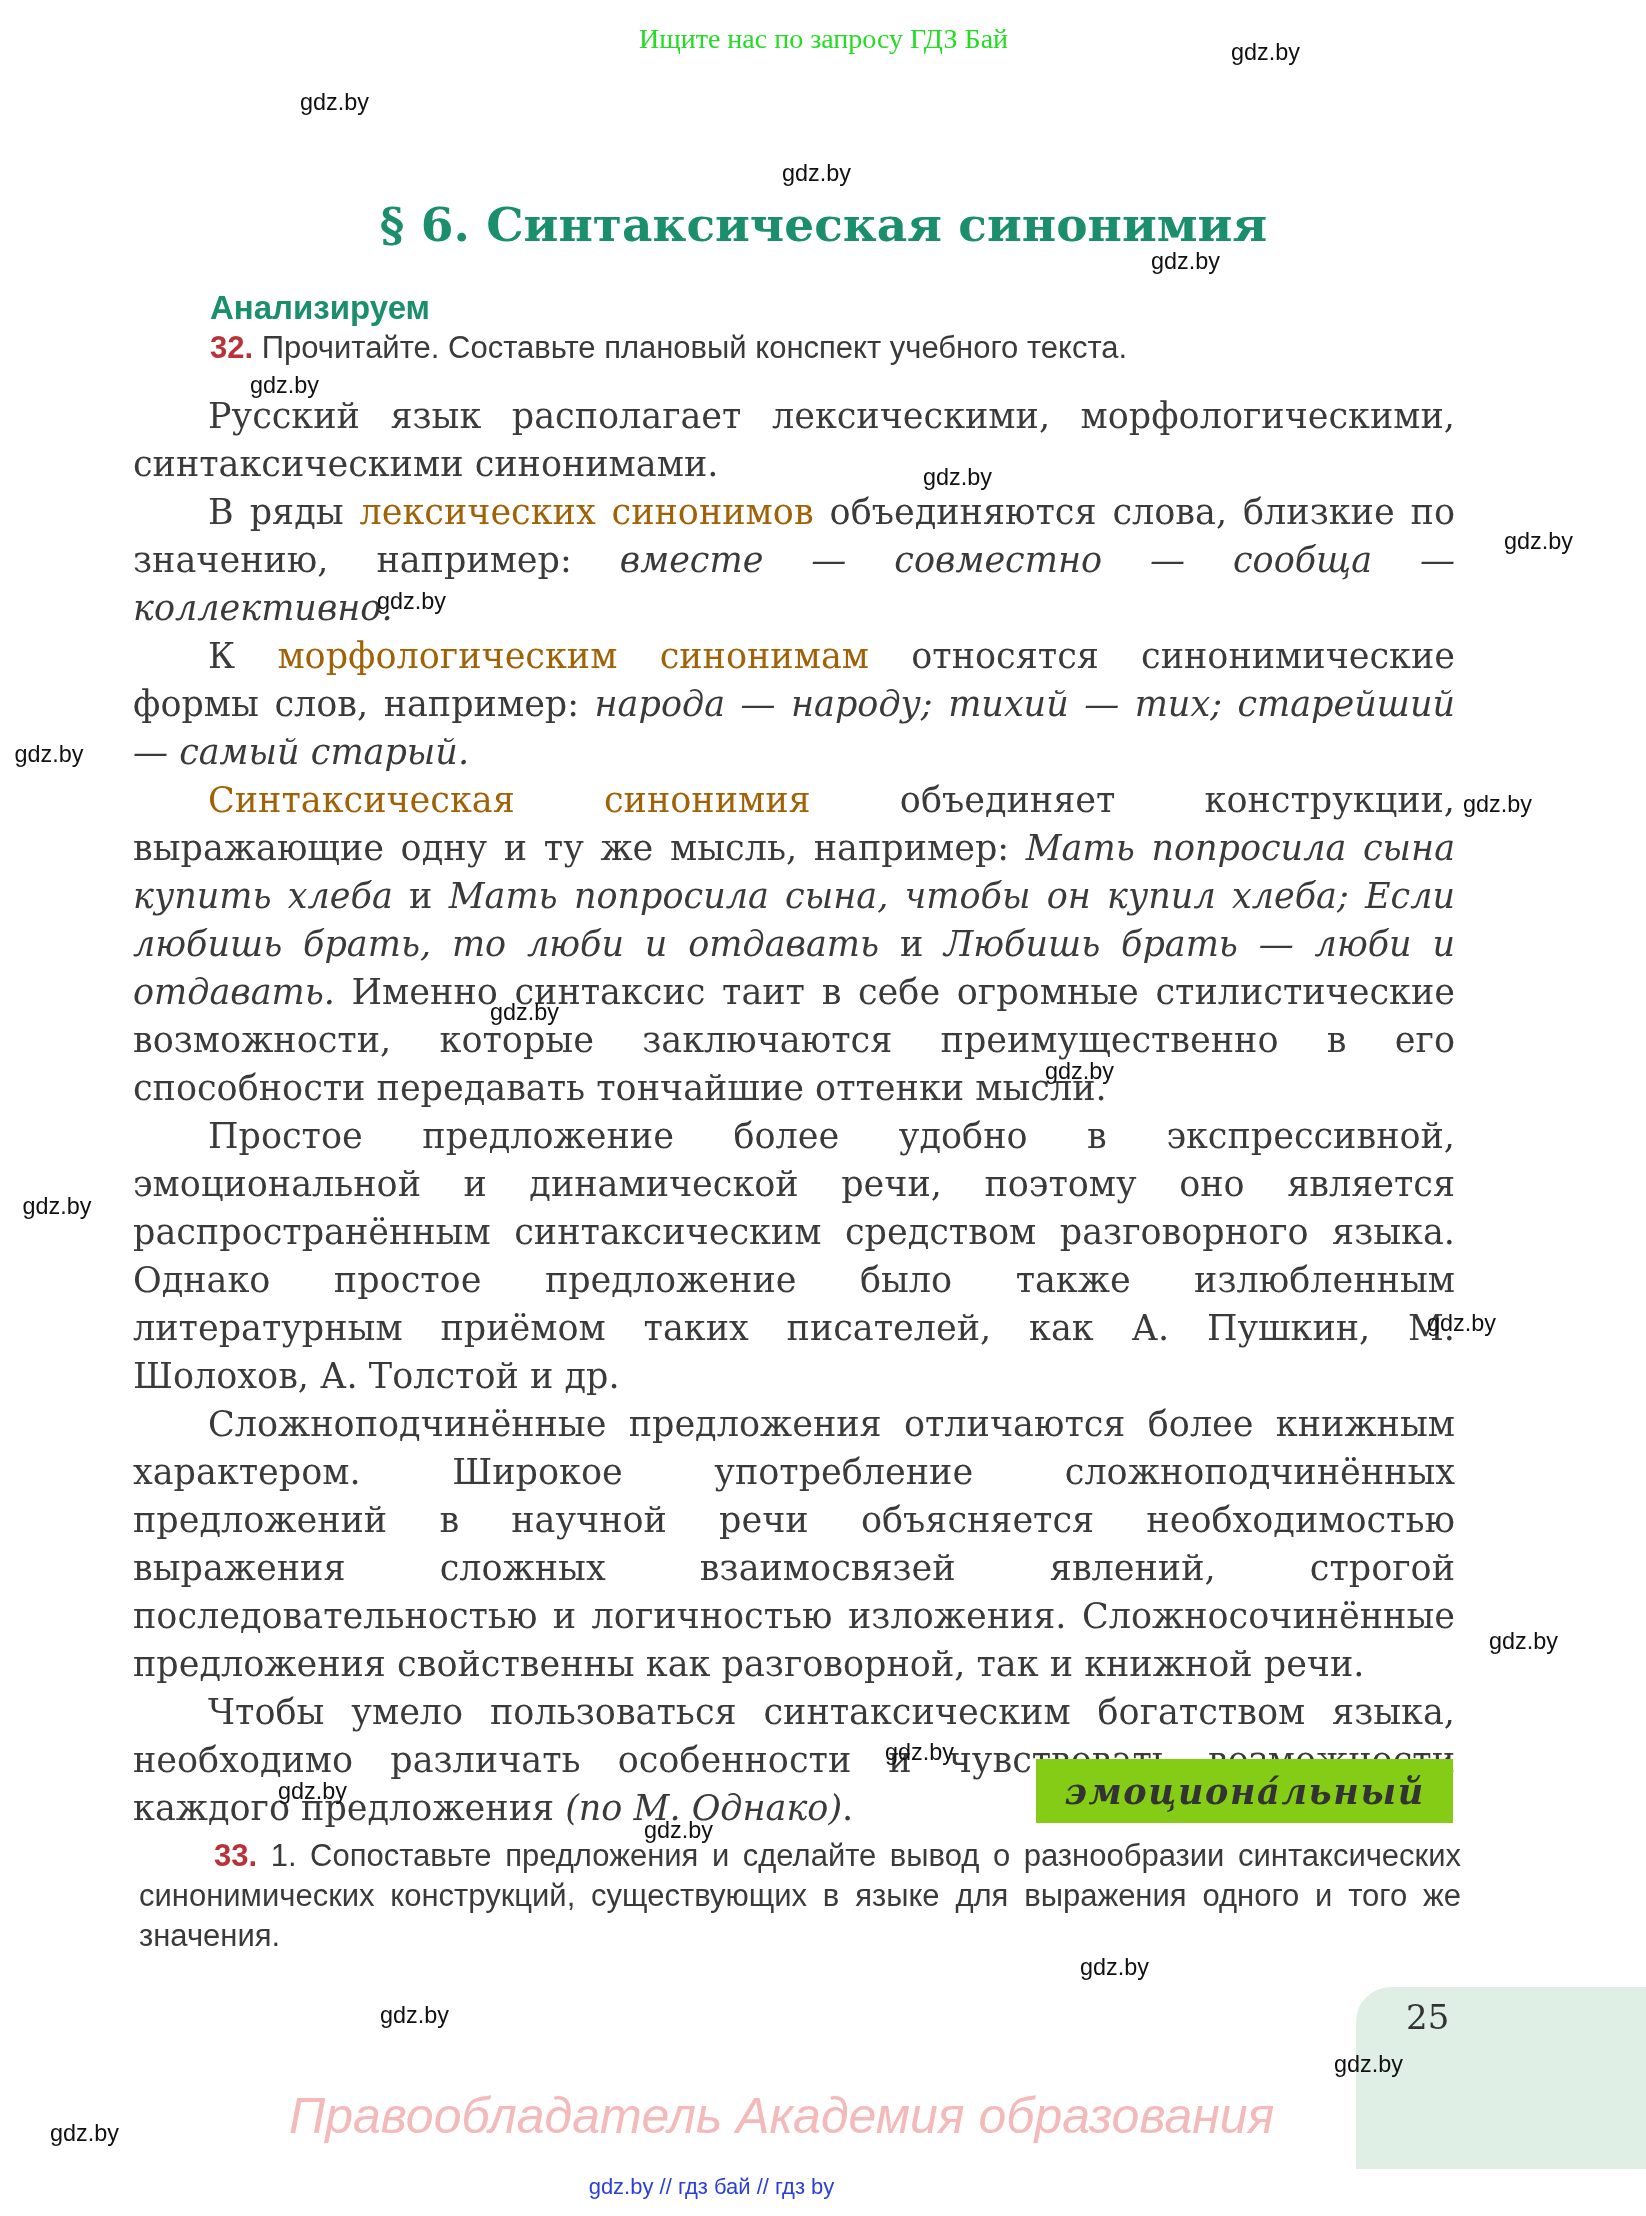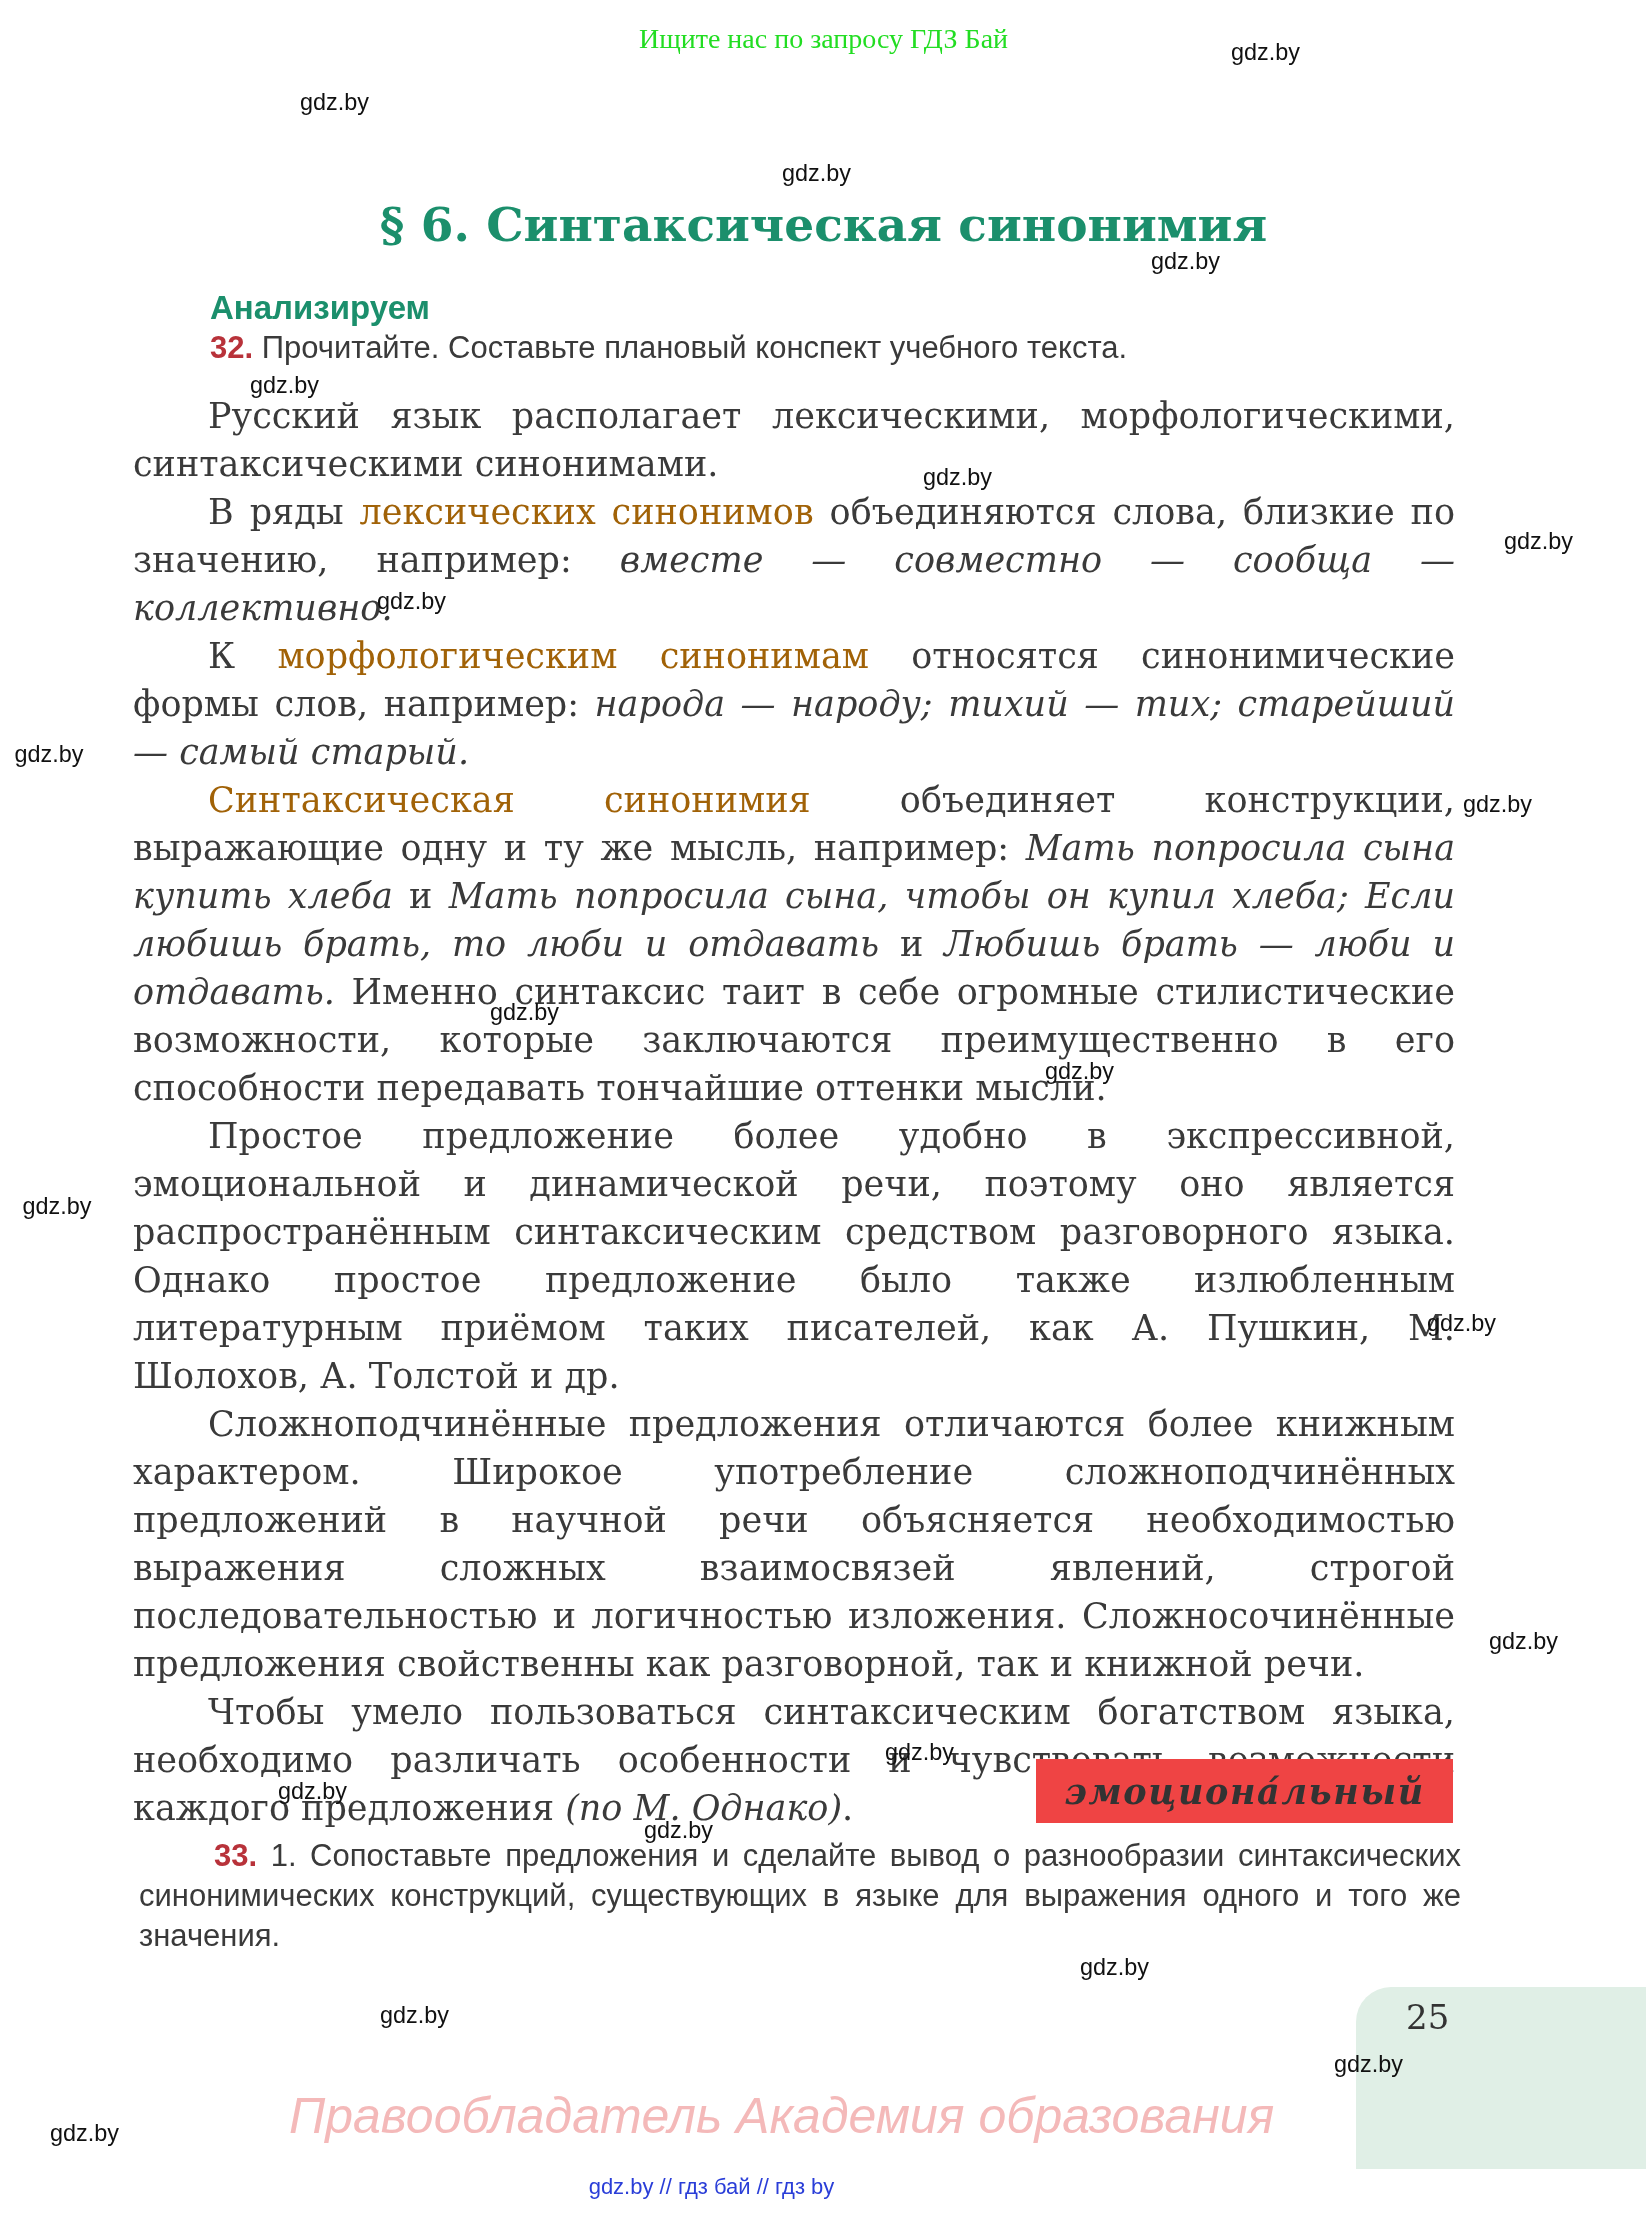--- a/index.html
+++ b/index.html
@@ -10,21 +10,21 @@
   .title { top:197px; left:0; width:1647px; text-align:center; font-family:"DejaVu Serif", serif; font-weight:bold; font-size:47px; color:#1b8f6c; }
   .section-label { top:289px; left:210px; font-family:"Liberation Sans", sans-serif; font-weight:bold; font-size:33px; color:#1b8f6c; }
   .task { font-family:"Liberation Sans", sans-serif; font-size:31px; color:#3a3a3a; white-space:nowrap; }
   .task .num { color:#b8323a; font-weight:bold; }
   .body-text { left:133px; width:1322px; font-family:"DejaVu Serif", serif; font-size:35px; line-height:48px; color:#3a3a3a; text-align:justify; }
   .body-text p { margin:0; text-indent:75px; }
   .body-text b { font-weight:normal; color:#a16207; }
   .body-text i { font-style:italic; }
   .task2 { top:1836px; left:139px; width:1322px; font-family:Liberation Sans, sans-serif; font-size:31px; line-height:40px; color:#3a3a3a; text-align:justify; text-indent:75px; }
   .task2 .num { color:#b8323a; font-weight:bold; }
-  .vocab-box { top:1759px; left:1036px; width:417px; height:64px; background:#ef4444; display:flex; align-items:center; justify-content:center; }
+  .vocab-box { top:1759px; left:1036px; width:417px; height:64px; background:#84cc16; display:flex; align-items:center; justify-content:center; }
   .vocab-word { font-family:"DejaVu Serif", serif; font-style:italic; font-weight:bold; font-size:35px; color:#333; letter-spacing:1.6px; }
   .page-box { top:1987px; left:1356px; width:291px; height:182px; background:#e0efe6; border-top-left-radius:35px; }
   .page-num { top:1997px; left:1406px; font-family:"DejaVu Serif", serif; font-size:34px; color:#333; }
   .copyright { top:2087px; left:289px; font-family:"Liberation Sans", sans-serif; font-style:italic; font-size:50px; color:#f4b9b9; white-space:nowrap; }
   .footer-links { top:2174px; left:0; width:1423px; text-align:center; font-family:"Liberation Sans", sans-serif; font-size:22px; color:#2a3ed8; }
 </style>
 </head>
 <body>
 
 <div class="abs top-notice">Ищите нас по запросу ГДЗ Бай</div>

